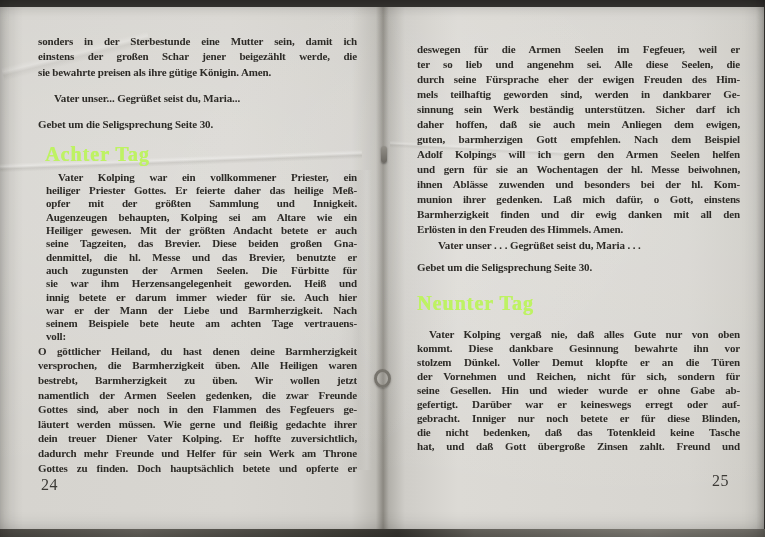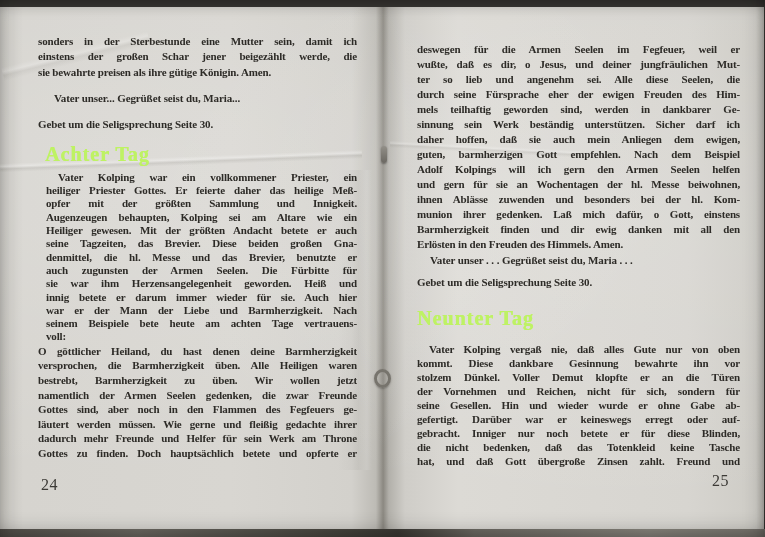--- a/index.html
+++ b/index.html
@@ -74,21 +74,21 @@
   .page-right .meditation { margin-top:12px; }
 
   .rubric {
     font-size:11px; font-weight:bold; letter-spacing:-0.1px; line-height:15px; height:15px;
     overflow:hidden; white-space:nowrap;
   }
   .page-left  .rubric { margin-top:11px; }
   .page-right .rubric { margin-top:7px; }
   .page-right .prayer-continued + .rubric { margin-top:1px; }
   .page-left  .rubric.indent { margin-left:16px; }
-  .page-right .rubric.indent { margin-left:13px; }
+  .page-right .rubric.indent { margin-left:21px; }
 
   .heading {
     font-size:20px; font-weight:bold; letter-spacing:1px; line-height:24px; height:24px;
     color:#bef264; text-shadow:0.4px 0 0 currentColor;
   }
   .page-left  .heading { margin-top:10px; margin-left:7px; }
   .page-right .heading { margin-top:16px; }
 
   .pagenum {
     position:absolute; font-size:16px; font-weight:normal; color:#3c3a36; letter-spacing:.5px;
@@ -132,28 +132,28 @@
         <div class="line">seinem Beispiele bete heute am achten Tage vertrauens-</div>
         <div class="line plain">voll:</div>
       </div>
       <div class="para prayer">
         <div class="line">O göttlicher Heiland, du hast denen deine Barmherzigkeit</div>
         <div class="line">versprochen, die Barmherzigkeit üben. Alle Heiligen waren</div>
         <div class="line">bestrebt, Barmherzigkeit zu üben. Wir wollen jetzt</div>
         <div class="line">namentlich der Armen Seelen gedenken, die zwar Freunde</div>
         <div class="line">Gottes sind, aber noch in den Flammen des Fegfeuers ge-</div>
         <div class="line">läutert werden müssen. Wie gerne und fleißig gedachte ihrer</div>
+        <div class="line">dein treuer Diener Vater Kolping. Er hoffte zuversichtlich,</div>
         <div class="line">dadurch mehr Freunde und Helfer für sein Werk am Throne</div>
         <div class="line">Gottes zu finden. Doch hauptsächlich betete und opferte er</div>
       </div>
     </div>
   <div class="page page-right">
       <div class="para prayer-continued">
         <div class="line">deswegen für die Armen Seelen im Fegfeuer, weil er</div>
-        <div class="line">wußte, daß es dir, o Jesus, und deiner jungfräulichen Mut-</div>
         <div class="line">ter so lieb und angenehm sei. Alle diese Seelen, die</div>
         <div class="line">durch seine Fürsprache eher der ewigen Freuden des Him-</div>
         <div class="line">mels teilhaftig geworden sind, werden in dankbarer Ge-</div>
         <div class="line">sinnung sein Werk beständig unterstützen. Sicher darf ich</div>
         <div class="line">daher hoffen, daß sie auch mein Anliegen dem ewigen,</div>
         <div class="line">guten, barmherzigen Gott empfehlen. Nach dem Beispiel</div>
         <div class="line">Adolf Kolpings will ich gern den Armen Seelen helfen</div>
         <div class="line">und gern für sie an Wochentagen der hl. Messe beiwohnen,</div>
         <div class="line">ihnen Ablässe zuwenden und besonders bei der hl. Kom-</div>
         <div class="line">munion ihrer gedenken. Laß mich dafür, o Gott, einstens</div>

